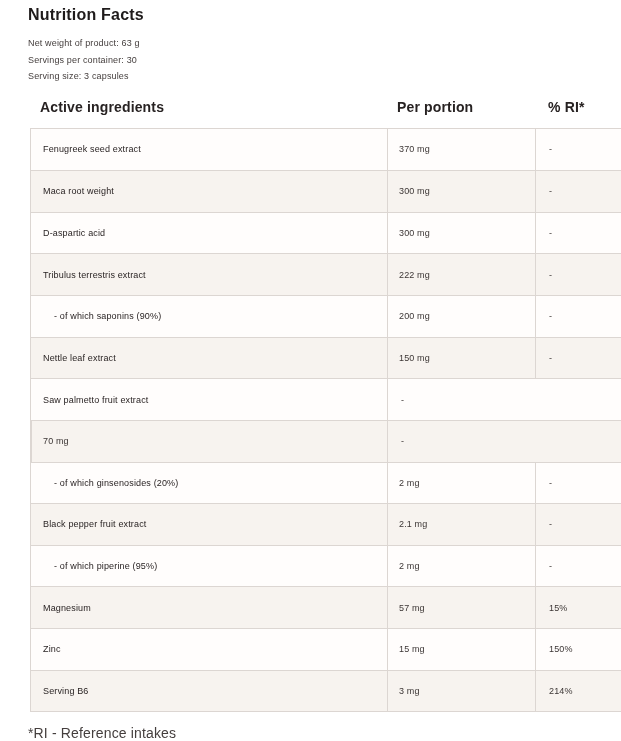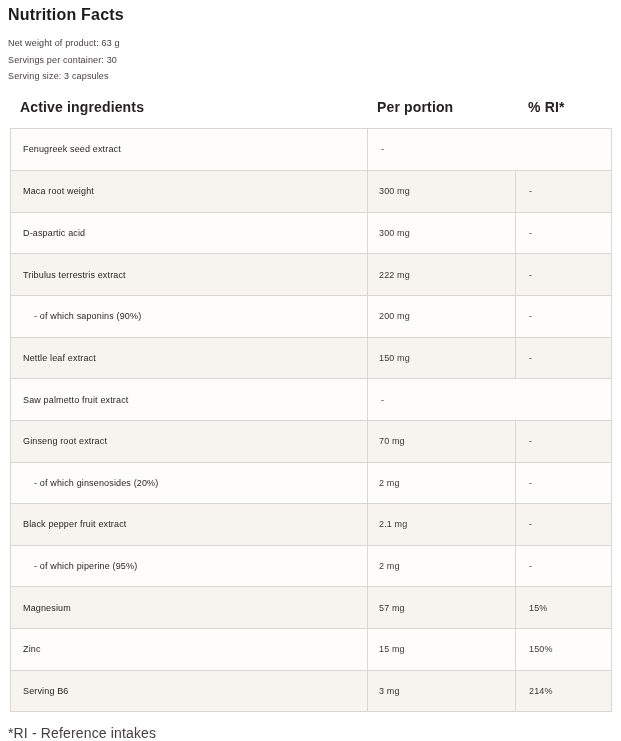--- a/index.html
+++ b/index.html
@@ -4,21 +4,21 @@
 <style>
   * { margin: 0; padding: 0; box-sizing: border-box; }
   html, body { background: #ffffff; }
   body {
     width: 621px;
     height: 741px;
     font-family: "Liberation Sans", sans-serif;
     color: #2e2828;
     overflow: hidden;
   }
-  .page { width: 621px; height: 741px; position: relative; background: #ffffff; }
+  .page { width: 621px; height: 741px; position: relative; background: #ffffff; padding-left: 20px; }
 
   .title {
     padding: 6px 0 0 8px;
     font-size: 16px;
     font-weight: 700;
     letter-spacing: 0.2px;
     color: #1f1b1b;
   }
 
   .meta { margin: 11px 0 12px 8px; }
@@ -93,20 +93,21 @@
 
   <div class="col-headers">
     <span class="ch1">Active ingredients</span>
     <span class="ch2">Per portion</span>
     <span class="ch3">% RI*</span>
   </div>
 
   <div class="nutrition-table">
       <div class="t-row">
       <div class="t-cell name">Fenugreek seed extract</div>
+      <div class="t-cell portion">370 mg</div>
       <div class="t-cell ri">-</div>
     </div>
       <div class="t-row">
       <div class="t-cell name">Maca root weight</div>
       <div class="t-cell portion">300 mg</div>
       <div class="t-cell ri">-</div>
     </div>
       <div class="t-row">
       <div class="t-cell name">D-aspartic acid</div>
       <div class="t-cell portion">300 mg</div>
@@ -125,21 +126,20 @@
       <div class="t-row">
       <div class="t-cell name">Nettle leaf extract</div>
       <div class="t-cell portion">150 mg</div>
       <div class="t-cell ri">-</div>
     </div>
       <div class="t-row">
       <div class="t-cell name">Saw palmetto fruit extract</div>
       <div class="t-cell ri">-</div>
     </div>
       <div class="t-row">
-      <div class="t-cell name">Ginseng root extract</div>
       <div class="t-cell portion">70 mg</div>
       <div class="t-cell ri">-</div>
     </div>
       <div class="t-row sub">
       <div class="t-cell name">- of which ginsenosides (20%)</div>
       <div class="t-cell portion">2 mg</div>
       <div class="t-cell ri">-</div>
     </div>
       <div class="t-row">
       <div class="t-cell name">Black pepper fruit extract</div>

